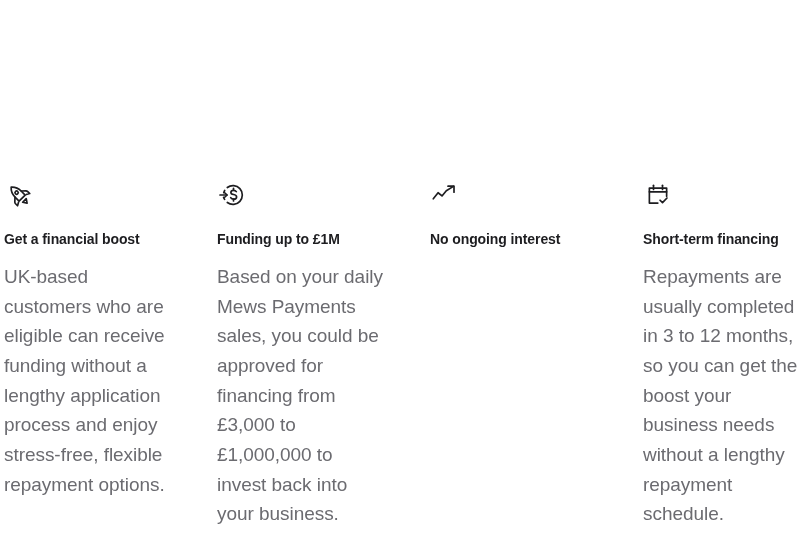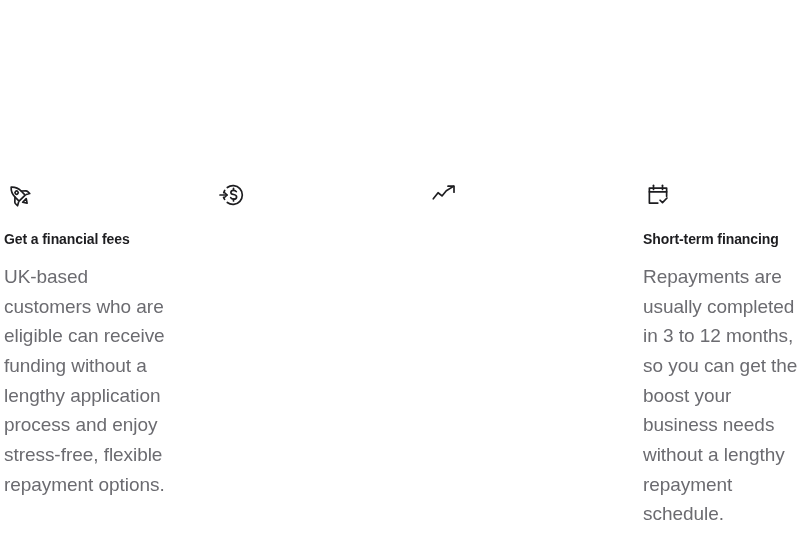--- a/index.html
+++ b/index.html
@@ -88,50 +88,53 @@
       <svg viewBox="0 0 32 32" fill="none" xmlns="http://www.w3.org/2000/svg" stroke="currentColor" stroke-width="1.8" stroke-linecap="round" stroke-linejoin="round">
         <g transform="rotate(-45 16 16)">
           <path d="M16 4.2c3.0 2.6 4.6 6.4 4.6 10.4v6.1H11.4v-6.1c0-4.0 1.6-7.8 4.6-10.4z"></path>
           <path d="M11.4 14.6 7.6 18.1c-.5.5-.8 1.2-.8 1.9v3.0l3.4-1.9"></path>
           <path d="M20.6 14.6l3.8 3.5c.5.5.8 1.2.8 1.9v3.0l-3.4-1.9"></path>
           <path d="M13.3 24.2h5.4l-2.7 4.0z"></path>
           <circle cx="16" cy="12.4" r="1.7"></circle>
         </g>
       </svg>
     </span>
-    <div class="feature-title">Get a financial fees</div>
+    <div class="feature-title">Get a financial boost</div>
     <div class="feature-body">UK-based customers who are eligible can receive funding without a lengthy application process and enjoy stress-free, flexible repayment options.</div>
   </div>
 
   <div class="col-gap"></div>
 
   <div class="feature-col col-2">
     <span class="feature-icon">
       <svg viewBox="0 0 32 32" fill="none" xmlns="http://www.w3.org/2000/svg" stroke="currentColor" stroke-width="1.8" stroke-linecap="round" stroke-linejoin="round">
         <path d="M11.0 8.0a10.0 10.0 0 1 1 0 16.0"></path>
         <path d="M8.2 11.2a9.9 9.9 0 0 0-1.0 2.3"></path>
         <path d="M7.0 18.4a9.9 9.9 0 0 0 1.1 2.3"></path>
         <path d="M3.2 16h7.2"></path>
         <path d="M8.2 13.6 10.8 16l-2.6 2.4"></path>
         <path d="M20.6 12.4c-.6-.9-1.7-1.4-2.9-1.4-1.7 0-2.9.9-2.9 2.2 0 1.3 1.0 1.9 2.9 2.3 2.1.4 3.2 1.1 3.2 2.5 0 1.4-1.3 2.4-3.1 2.4-1.4 0-2.6-.6-3.2-1.6"></path>
         <path d="M17.6 9.0v1.9"></path>
         <path d="M17.6 20.4v1.9"></path>
       </svg>
     </span>
+    <div class="feature-title">Funding up to £1M</div>
+    <div class="feature-body">Based on your daily Mews Payments sales, you could be approved for financing from £3,000 to £1,000,000 to invest back into your business.</div>
   </div>
 
   <div class="col-gap"></div>
 
   <div class="feature-col col-3">
     <span class="feature-icon">
       <svg viewBox="0 0 32 32" fill="none" xmlns="http://www.w3.org/2000/svg" stroke="currentColor" stroke-width="1.8" stroke-linecap="round" stroke-linejoin="round">
         <path d="M3.5 20.0 8.6 13.6l4.2 3.4 4.6-5.6 7.6-4.6"></path>
         <path d="M19.2 6.6h6.4v6.4"></path>
       </svg>
     </span>
+    <div class="feature-title">No ongoing interest</div>
   </div>
 
   <div class="col-gap"></div>
 
   <div class="feature-col col-4">
     <span class="feature-icon">
       <svg viewBox="0 0 32 32" fill="none" xmlns="http://www.w3.org/2000/svg" stroke="currentColor" stroke-width="1.8" stroke-linecap="round" stroke-linejoin="round">
         <path d="M25.2 17.2V8.6H6.8v16.0h9.0"></path>
         <path d="M6.8 12.6h18.4"></path>
         <path d="M11.2 5.6v4.4"></path>

